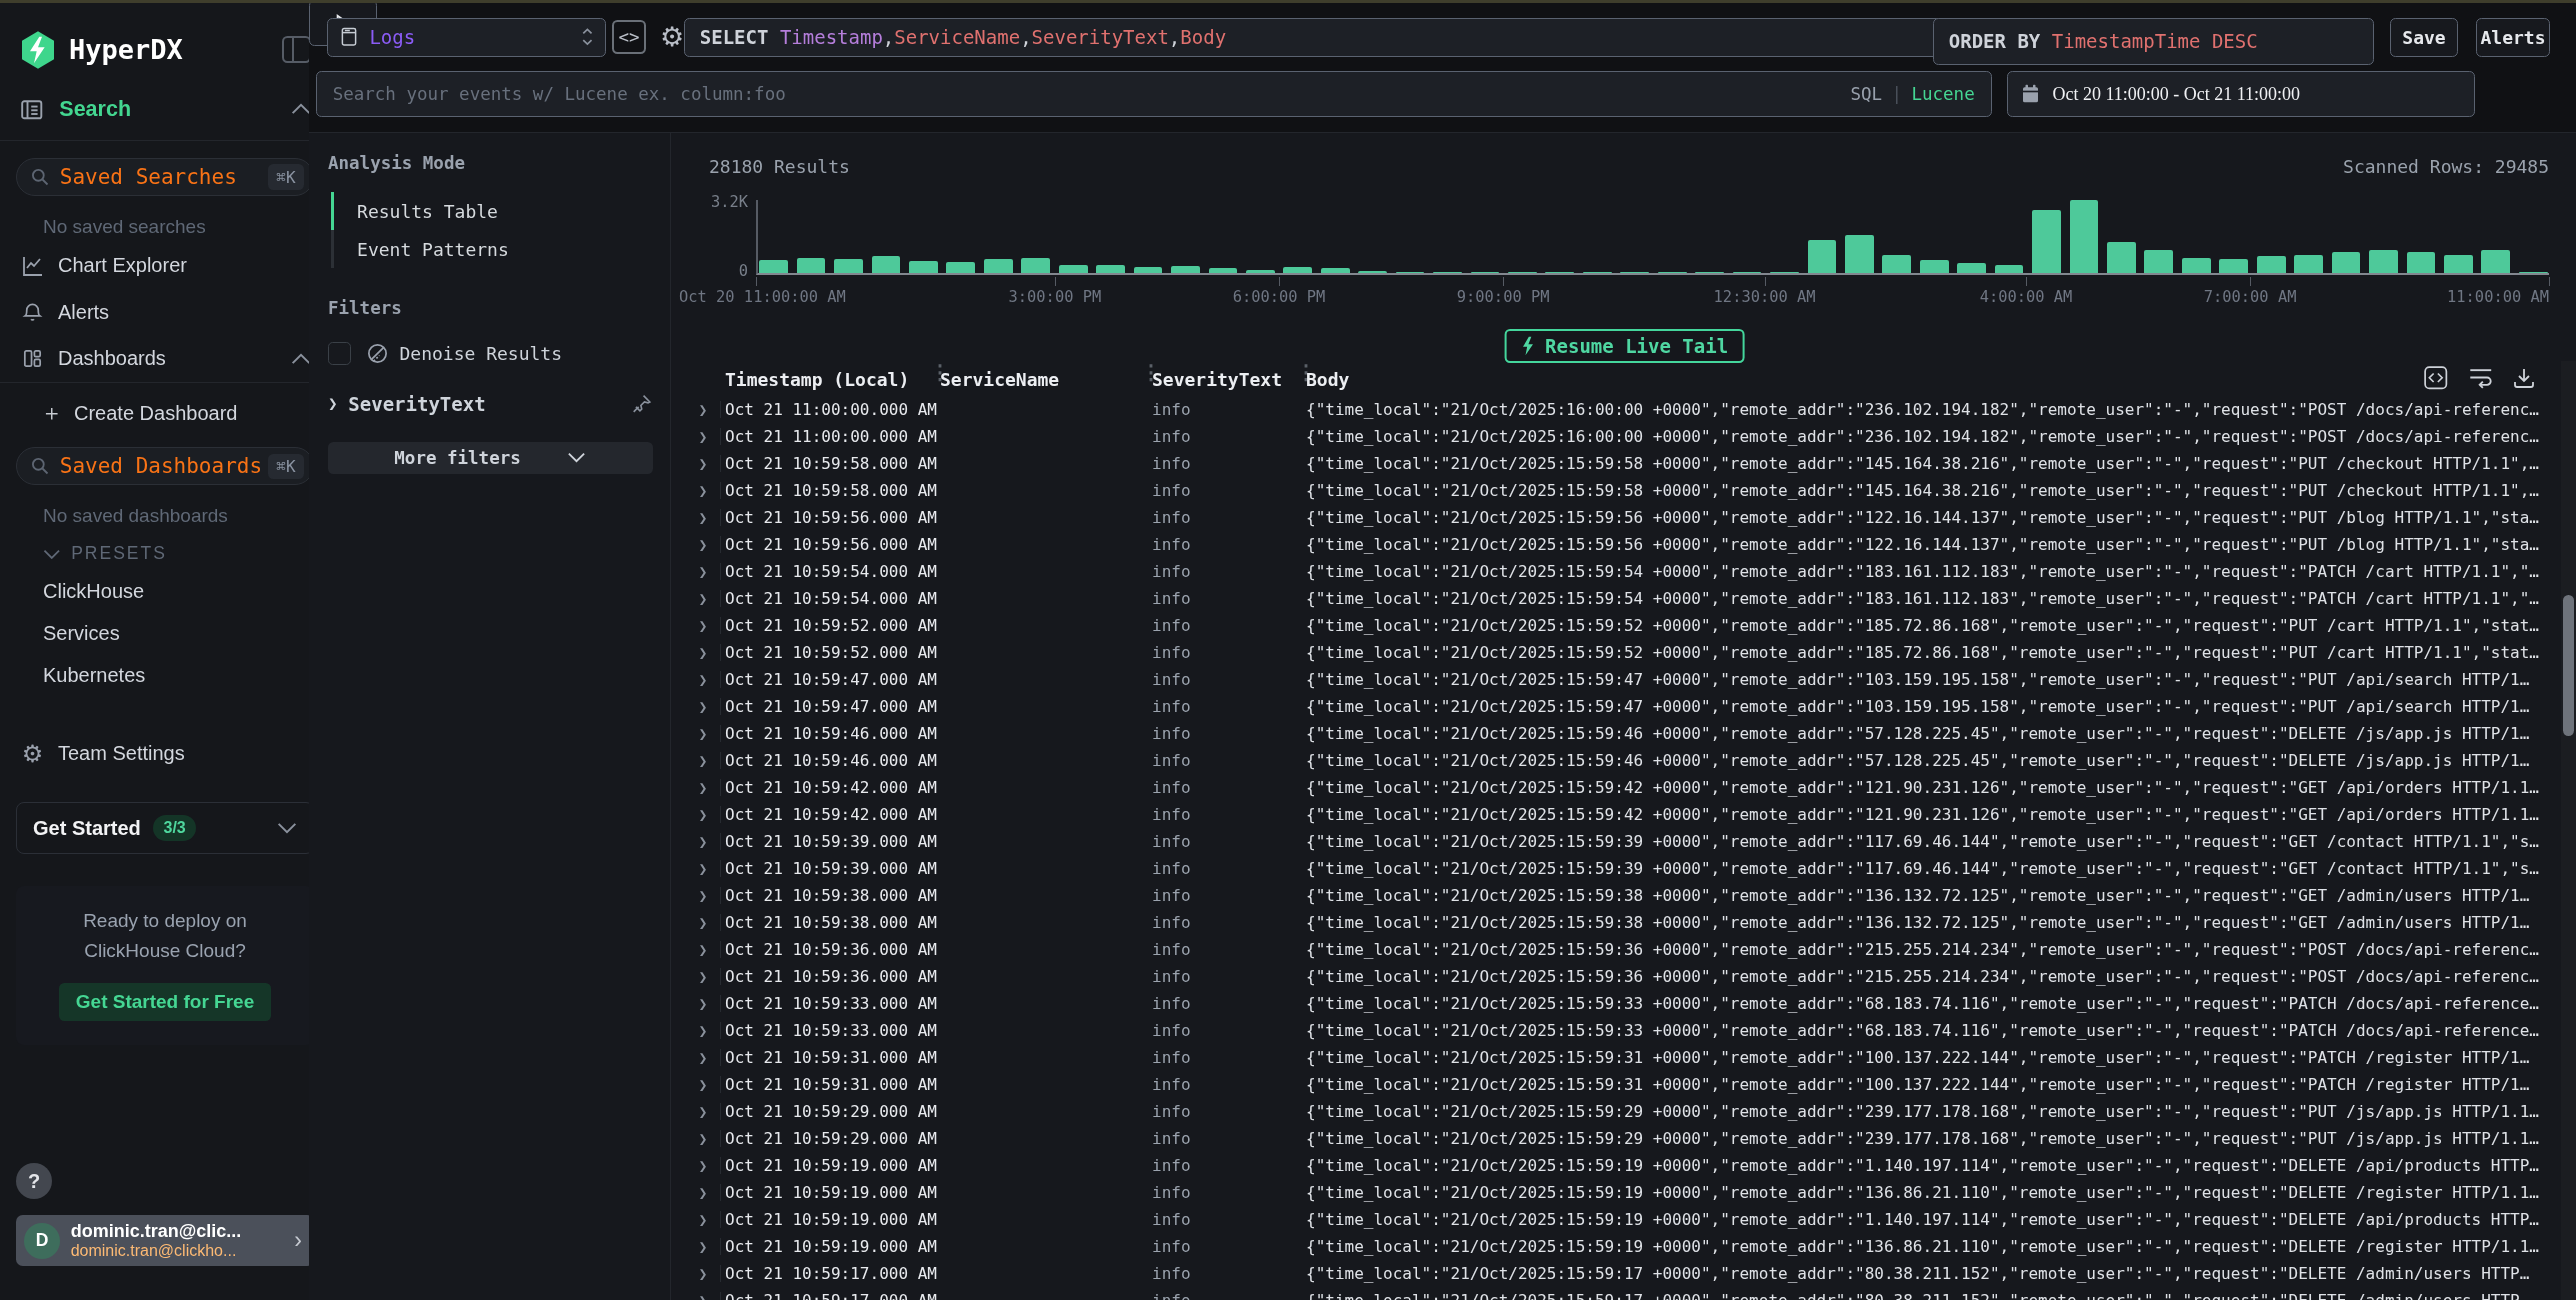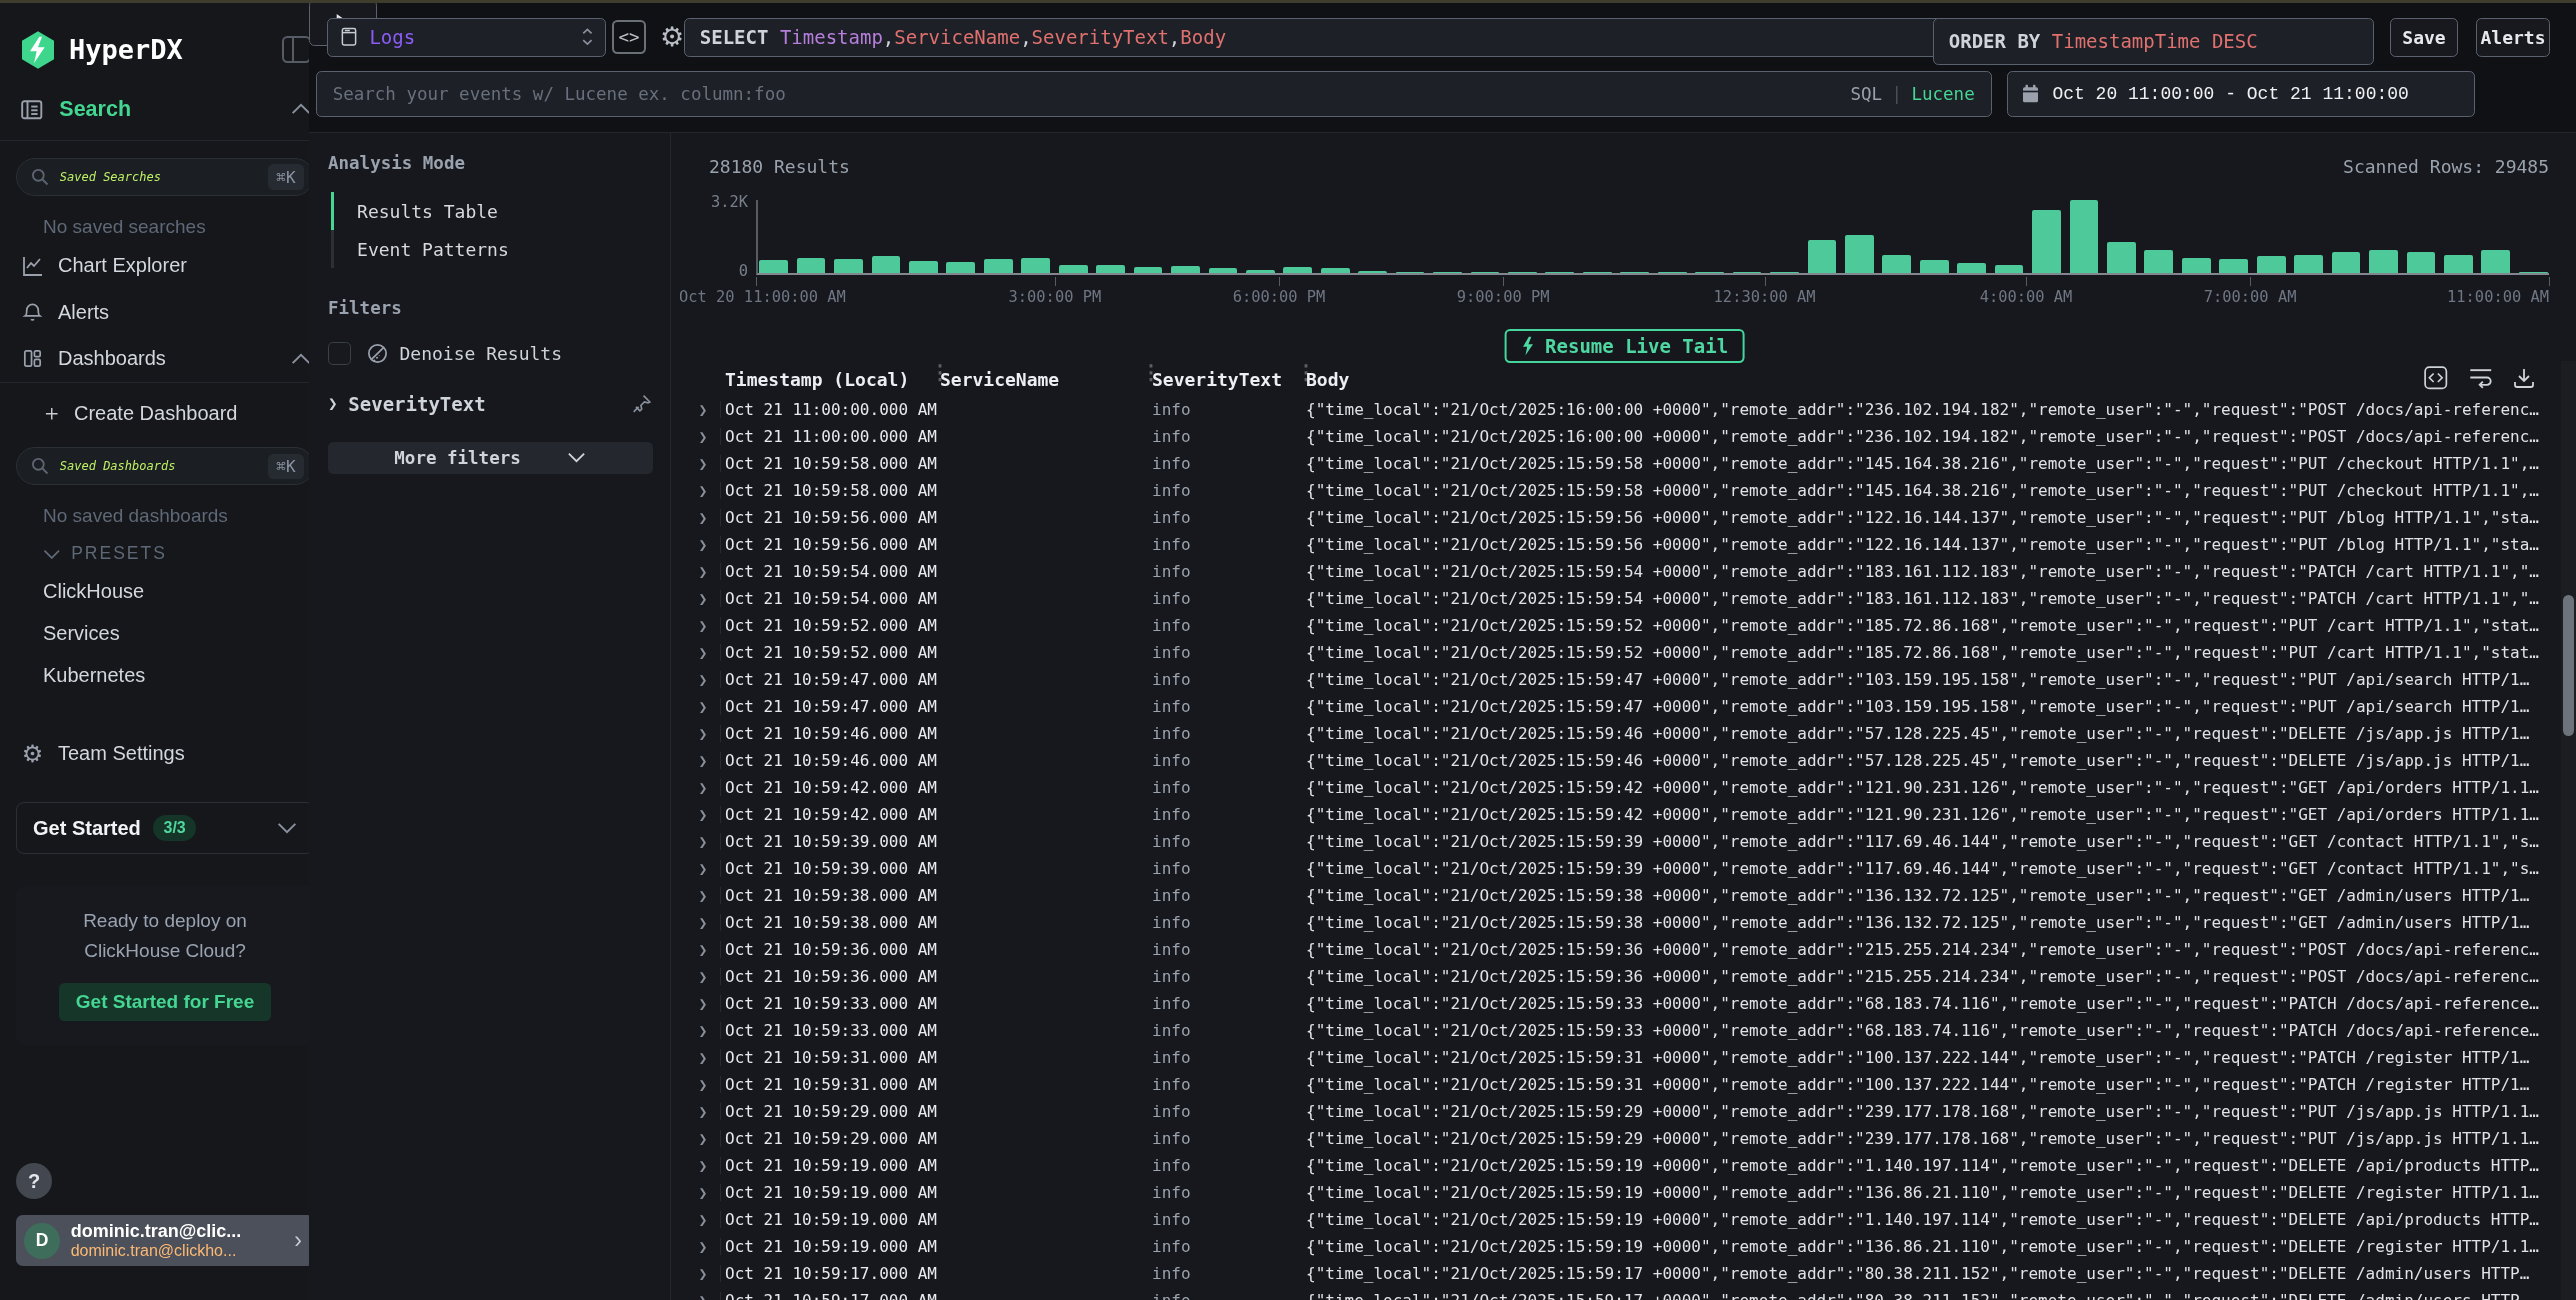--- a/index.html
+++ b/index.html
@@ -11,21 +11,21 @@
   .sidebar { position:absolute; left:0; top:0; width:331px; height:1301px; background:#15171b; border-right:1.3px solid #23262c; display:flex; flex-direction:column; }
   .logo-row { display:flex; align-items:center; padding:29.5px 19px 0 19px; }
   .logo-badge { width:38px; height:40px; flex:0 0 auto; }
   .brand { font-family:"DejaVu Sans Mono", monospace; font-weight:bold; font-size:27px; color:#ffffff; margin-left:12px; flex:1; }
   .collapse-btn { width:29.5px; height:27px; border:2px solid #565c66; border-radius:5.4px; position:relative; }
   .collapse-btn::after { content:""; position:absolute; left:8px; top:0; bottom:0; width:2px; background:#565c66; }
   .nav-head { display:flex; align-items:center; padding:27px 19px 17.5px 19px; }
   .nav-head .lbl { font-size:21.5px; font-weight:bold; color:#43d690; margin-left:14.8px; flex:1; }
   .sb-divider { height:1.3px; background:#23262c; }
   .pill-input { margin:17.5px 16px 0 16px; height:38px; border:1.3px solid #2b2f36; background:#1b1e23; border-radius:19px; display:flex; align-items:center; padding:0 9.4px 0 13.4px; }
-  .pill-input .ph { font-family:"DejaVu Sans Mono", monospace; font-size:12px; color:#bef264; margin-left:9.4px; flex:1;font-style:italic; }
+  .pill-input .ph { font-family:"DejaVu Sans Mono", monospace; font-size:21px; color:#f97316; margin-left:9.4px; flex:1; }
   .kbd { background:#262a31; border-radius:5.4px; color:#8a93a1; font-size:16px; padding:3.4px 8px; }
   .muted-note { font-size:19px; color:#5f6876; padding:20px 0 4px 43px; }
   .side-item { display:flex; align-items:center; padding:11.4px 19px; }
   .side-item .icon { width:27px; display:flex; justify-content:center; color:#aeb4bd; }
   .side-item .lbl { font-size:20px; color:#d3d7de; margin-left:12px; flex:1; }
   .chev-up, .chev-down { color:#8a919d; }
   .indent-item { font-size:20px; color:#d3d7de; padding:9.4px 0 9.4px 43px; }
   .presets-row { display:flex; align-items:center; padding:12px 0 6.7px 43px; color:#5f6876; }
   .presets-row .lbl { font-size:17.5px; letter-spacing:2px; margin-left:10.7px; color:#5f6876; }
   .gs-card { margin:23px 16px 0 16px; border:1.3px solid #2b2f37; border-radius:8px; height:52px; display:flex; align-items:center; padding:0 16px; }
@@ -62,21 +62,21 @@
   .btn { position:absolute; top:17.5px; height:39px; background:#17191e; border:1.3px solid #5a6270; border-radius:5.4px; color:#e6e8ec; font-family:"DejaVu Sans Mono", monospace; font-weight:bold; font-size:18px; display:flex; align-items:center; justify-content:center; }
   .save-btn { left:2081px; width:68px; }
   .alerts-btn { left:2167px; width:74px; }
   .search-input { left:6.7px; top:71px; width:1676px; height:46px; padding:0 16px; }
   .search-input .ph { font-family:"DejaVu Sans Mono", monospace; font-size:17.5px; color:#68707d; flex:1; }
   .lang-toggle { font-family:"DejaVu Sans Mono", monospace; font-size:17.5px; }
   .lang-sql { color:#98a0ac; }
   .lang-sep { color:#4a515b; padding:0 9.4px; }
   .lang-lucene { color:#45d693; }
   .date-box { left:1698px; top:71px; width:468px; height:46px; padding:0 13.4px; }
-  .date-box .txt { font-family:Liberation Mono, monospace; font-size:18px; color:#f0f1f4; margin-left:12px; }
+  .date-box .txt { font-family:Liberation Serif, serif; font-size:18px; color:#f0f1f4; margin-left:12px; }
   .play-btn { left:2184px; top:71px; width:68px; height:46px; background:#17191e; border:1.3px solid #5a6270; border-radius:5.4px; display:flex; align-items:center; justify-content:center; color:#e8eaee; }
 
   
   .content { position:absolute; left:0; top:132px; right:0; bottom:0; background:#16181d; border-top:1.3px solid #23262c; }
   .filter-col { position:absolute; left:0; top:0; bottom:0; width:362px; border-right:1.3px solid #23262c; padding:20px 17.5px 0 19px; }
   .sec-head { font-family:"DejaVu Sans Mono", monospace; font-weight:bold; font-size:17.5px; color:#9aa2ae; }
   .mode-list { margin:19px 0 0 2.7px; }
   .mode-item { display:flex; align-items:stretch; height:38px; }
   .mode-item .rail { width:3.4px; background:#2c3036; }
   .mode-item.active .rail { background:#45d693; }

